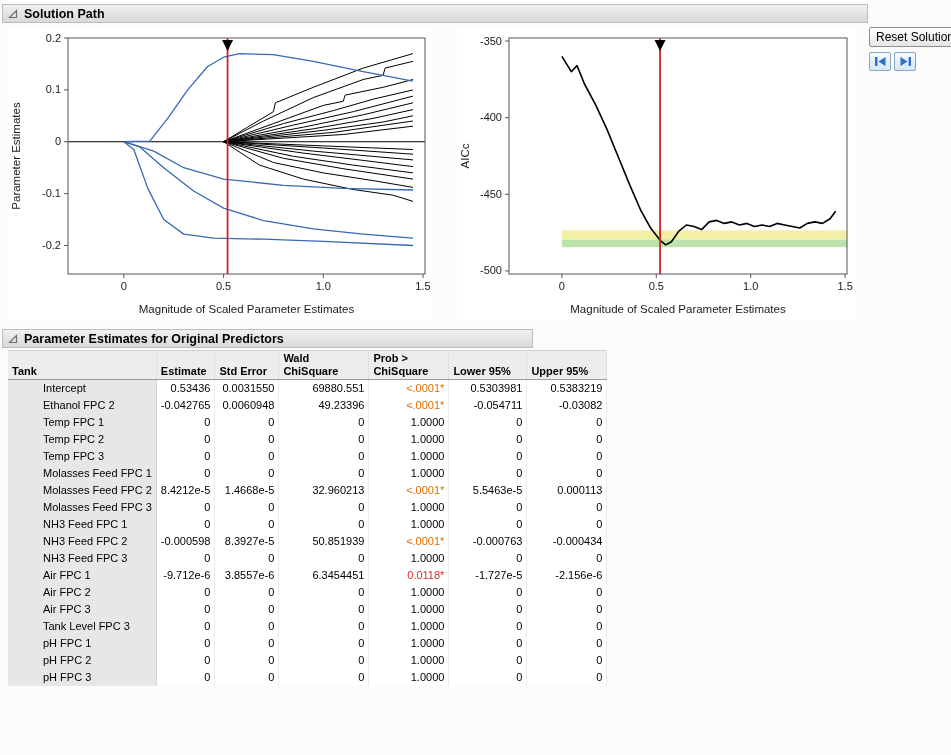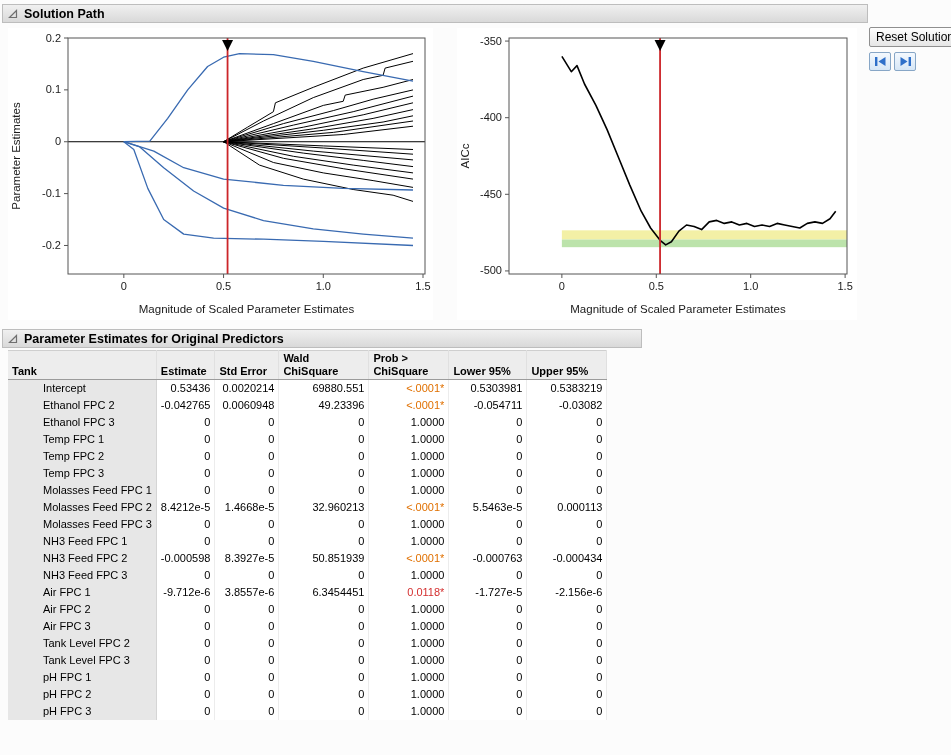--- a/index.html
+++ b/index.html
@@ -15,21 +15,21 @@
     display:flex; align-items:center; gap:6px;
     height:19px;
     background:linear-gradient(#f0f0f0,#d9d9d9);
     border:1px solid #bdbdbd;
     padding:0 5px;
     margin-left:2px;
     cursor:pointer;
   }
   .outline-bar .title { font-weight:bold; font-size:12.5px; white-space:nowrap; }
   .w1 { width:866px; }
-  .w2 { width:640px; margin-top:9px; }
+  .w2 { width:531px; margin-top:9px; }
   .charts-row { display:flex; gap:24px; margin:5px 0 0 8px; }
   svg.chart { background:#fff; }
   .tick-label { font-size:11px; fill:#1a1a1a; font-family:"Liberation Sans",sans-serif; }
   .axis-title { font-size:11.5px; fill:#1a1a1a; font-family:"Liberation Sans",sans-serif; }
   .side-controls { position:absolute; top:27px; left:869px; width:80px; }
   .reset-btn {
     font-family:"Liberation Sans",sans-serif;
     font-size:12px; padding:2px 6px;
     background:linear-gradient(#fefefe,#e5e5e5);
     border:1px solid #8f8f8f; border-radius:2px;
@@ -223,45 +223,36 @@
         <th class="right">
           <div class="hline"></div>
           <div>Upper 95%</div>
         </th>
       </tr>
     </thead>
     <tbody>
       <tr>
         <td class="term">Intercept</td>
         <td class="num">0.53436</td>
-        <td class="num">0.0020214</td>
+        <td class="num">0.0031550</td>
         <td class="num">69880.551</td>
         <td class="num" style="color: rgb(224, 112, 0);">&lt;.0001*</td>
         <td class="num">0.5303981</td>
         <td class="num">0.5383219</td>
       </tr>
       <tr>
         <td class="term">Ethanol FPC 2</td>
         <td class="num">-0.042765</td>
         <td class="num">0.0060948</td>
         <td class="num">49.23396</td>
         <td class="num" style="color: rgb(224, 112, 0);">&lt;.0001*</td>
         <td class="num">-0.054711</td>
         <td class="num">-0.03082</td>
       </tr>
       <tr>
-        <td class="term">Ethanol FPC 3</td>
-        <td class="num">0</td>
-        <td class="num">0</td>
-        <td class="num">0</td>
-        <td class="num">1.0000</td>
-        <td class="num">0</td>
-        <td class="num">0</td>
-      </tr>
-      <tr>
         <td class="term">Temp FPC 1</td>
         <td class="num">0</td>
         <td class="num">0</td>
         <td class="num">0</td>
         <td class="num">1.0000</td>
         <td class="num">0</td>
         <td class="num">0</td>
       </tr>
       <tr>
         <td class="term">Temp FPC 2</td>
@@ -356,29 +347,20 @@
       <tr>
         <td class="term">Air FPC 3</td>
         <td class="num">0</td>
         <td class="num">0</td>
         <td class="num">0</td>
         <td class="num">1.0000</td>
         <td class="num">0</td>
         <td class="num">0</td>
       </tr>
       <tr>
-        <td class="term">Tank Level FPC 2</td>
-        <td class="num">0</td>
-        <td class="num">0</td>
-        <td class="num">0</td>
-        <td class="num">1.0000</td>
-        <td class="num">0</td>
-        <td class="num">0</td>
-      </tr>
-      <tr>
         <td class="term">Tank Level FPC 3</td>
         <td class="num">0</td>
         <td class="num">0</td>
         <td class="num">0</td>
         <td class="num">1.0000</td>
         <td class="num">0</td>
         <td class="num">0</td>
       </tr>
       <tr>
         <td class="term">pH FPC 1</td>

